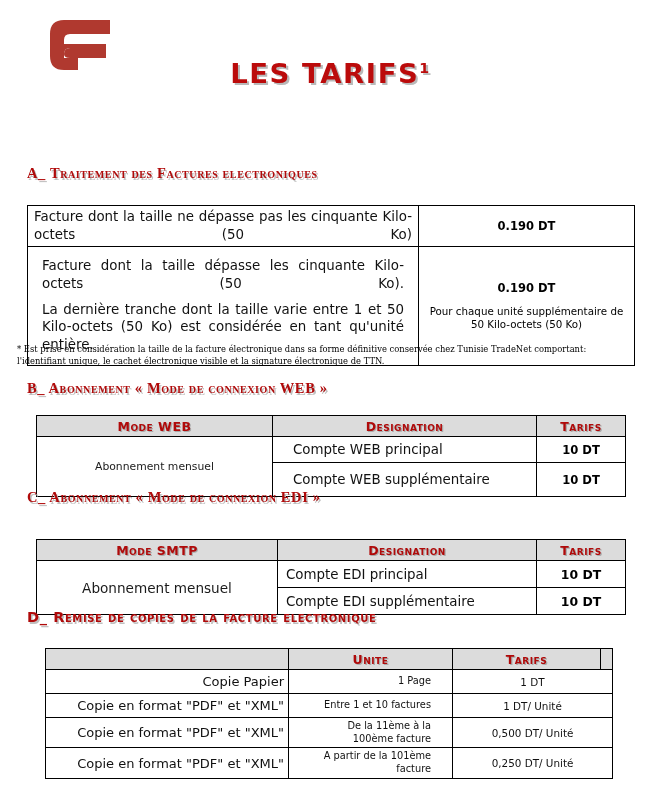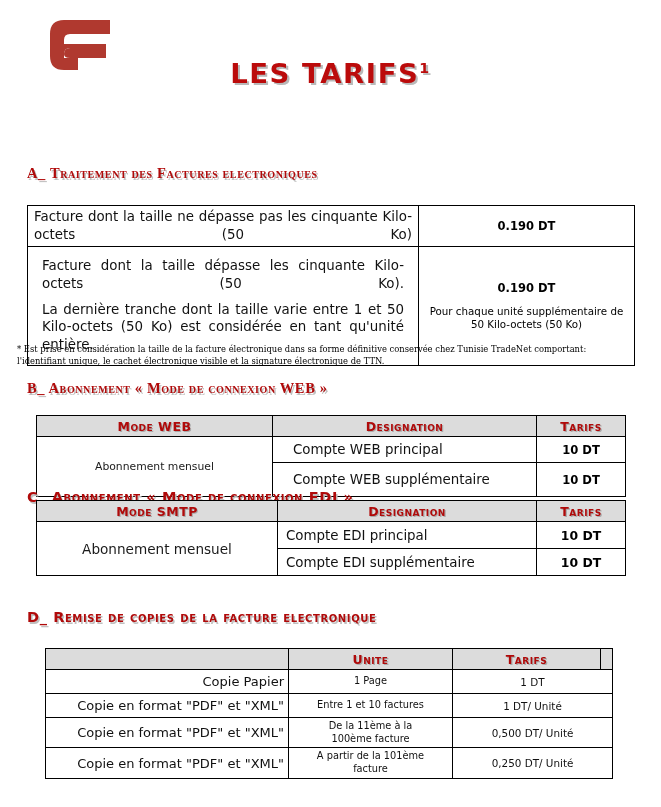--- a/index.html
+++ b/index.html
@@ -53,21 +53,21 @@
     font-weight: bold;
     font-size: 14.5px;
     letter-spacing: 0.6px;
     color: #b00a0a;
     text-shadow: 1.5px 1.5px 0 #c0c0c0;
     white-space: nowrap;
     font-variant: small-caps;
   }
   #heading-a { top: 165px; font-family: Liberation Serif, serif; }
   #heading-b { top: 380px; font-family: Liberation Serif, serif; }
-  #heading-c { top: 489px; }
+  #heading-c { top: 489px; font-family: Liberation Serif, serif; }
   #heading-d { top: 609px; }
 
   
   table.doc-table {
     position: absolute;
     border-collapse: collapse;
     table-layout: fixed;
     background: #ffffff;
   }
   table.doc-table td, table.doc-table th {
@@ -148,21 +148,21 @@
   }
   #table-b .tarif-cell {
     text-align: center;
     font-family: "DejaVu Sans", sans-serif;
     font-size: 11.6px;
     font-weight: bold;
     color: #000000;
   }
 
   
-  #table-c { left: 36px; top: 500px; width: 589px; }
+  #table-c { left: 36px; top: 539px; width: 589px; }
   #table-c .mode-cell {
     text-align: center;
     font-family: "DejaVu Sans", sans-serif;
     font-size: 13.6px;
     color: #1a1a1a;
   }
   #table-c .desig-cell {
     font-family: "DejaVu Sans", sans-serif;
     font-size: 13.4px;
     color: #111111;
@@ -181,21 +181,21 @@
   #table-d { left: 45px; top: 648px; width: 567px; }
   #table-d .copy-cell {
     text-align: right;
     font-family: "DejaVu Sans", sans-serif;
     font-size: 13px;
     color: #111111;
     padding: 1px 4px;
     height: 21px;
   }
   #table-d .unit-cell {
-    text-align: center;
+    text-align: right;
     font-family: "DejaVu Sans", sans-serif;
     font-size: 9.8px;
     color: #111111;
     padding: 2px 21px;
     line-height: 1.3;
   }
   #table-d .price-cell {
     text-align: center;
     font-family: "DejaVu Sans", sans-serif;
     font-size: 10.4px;

